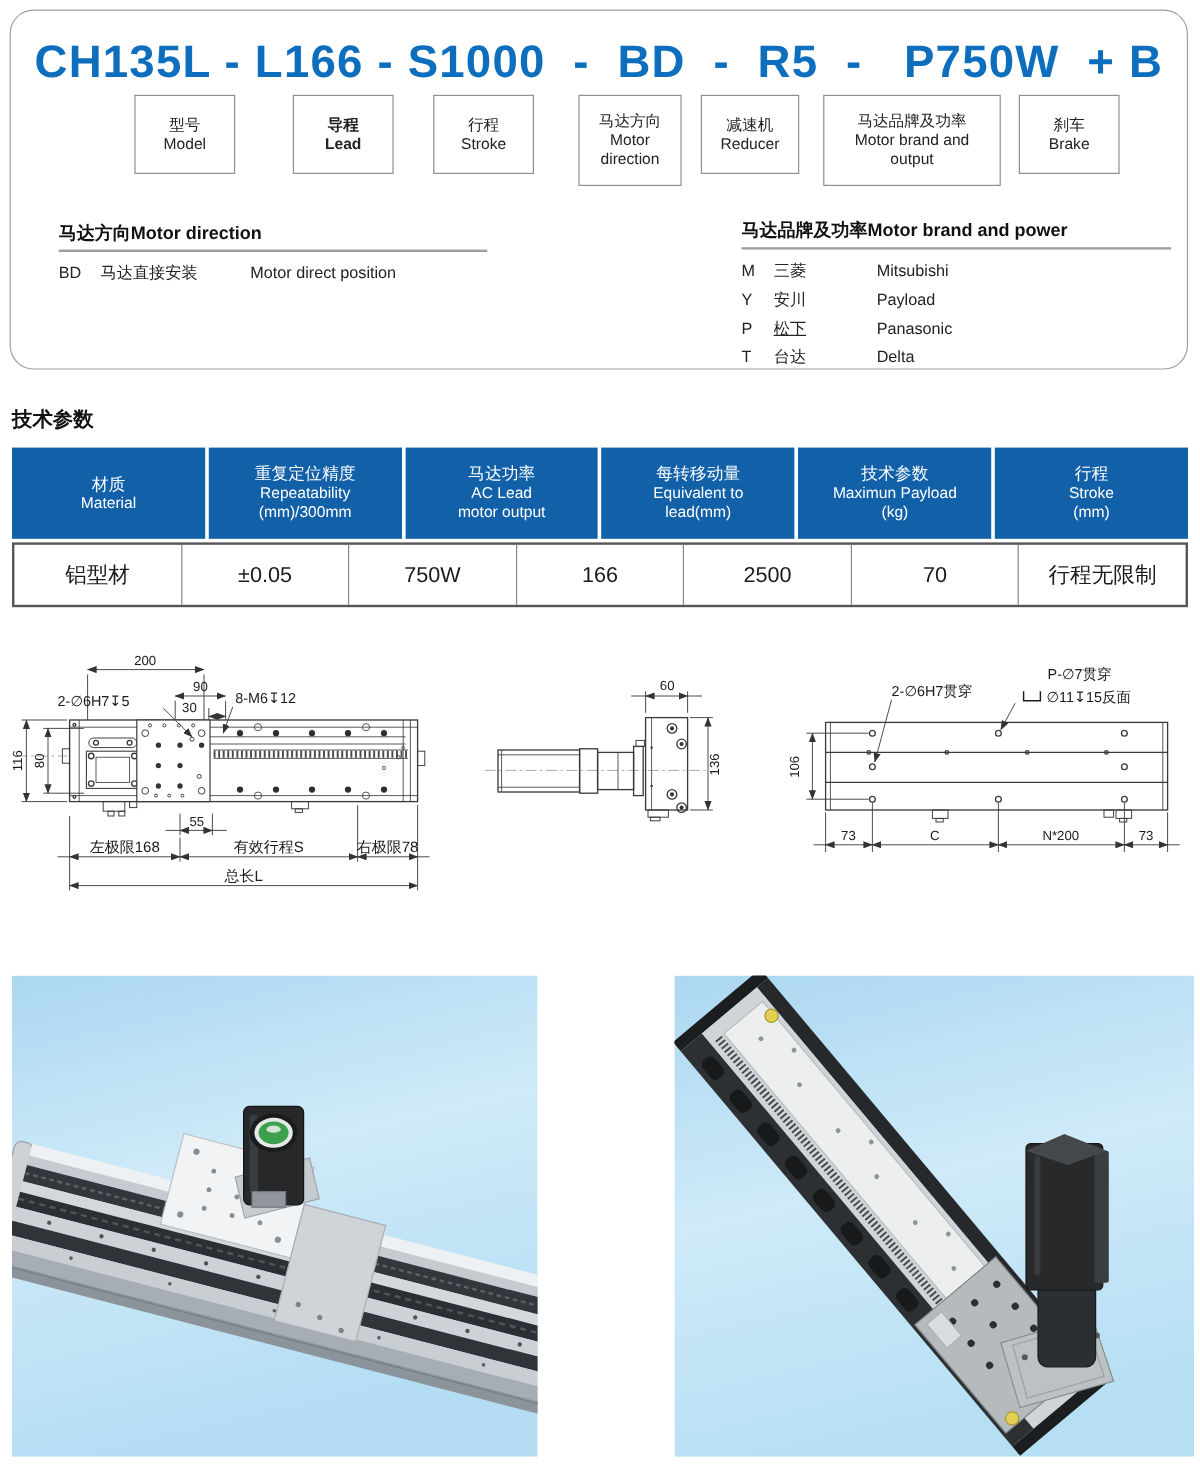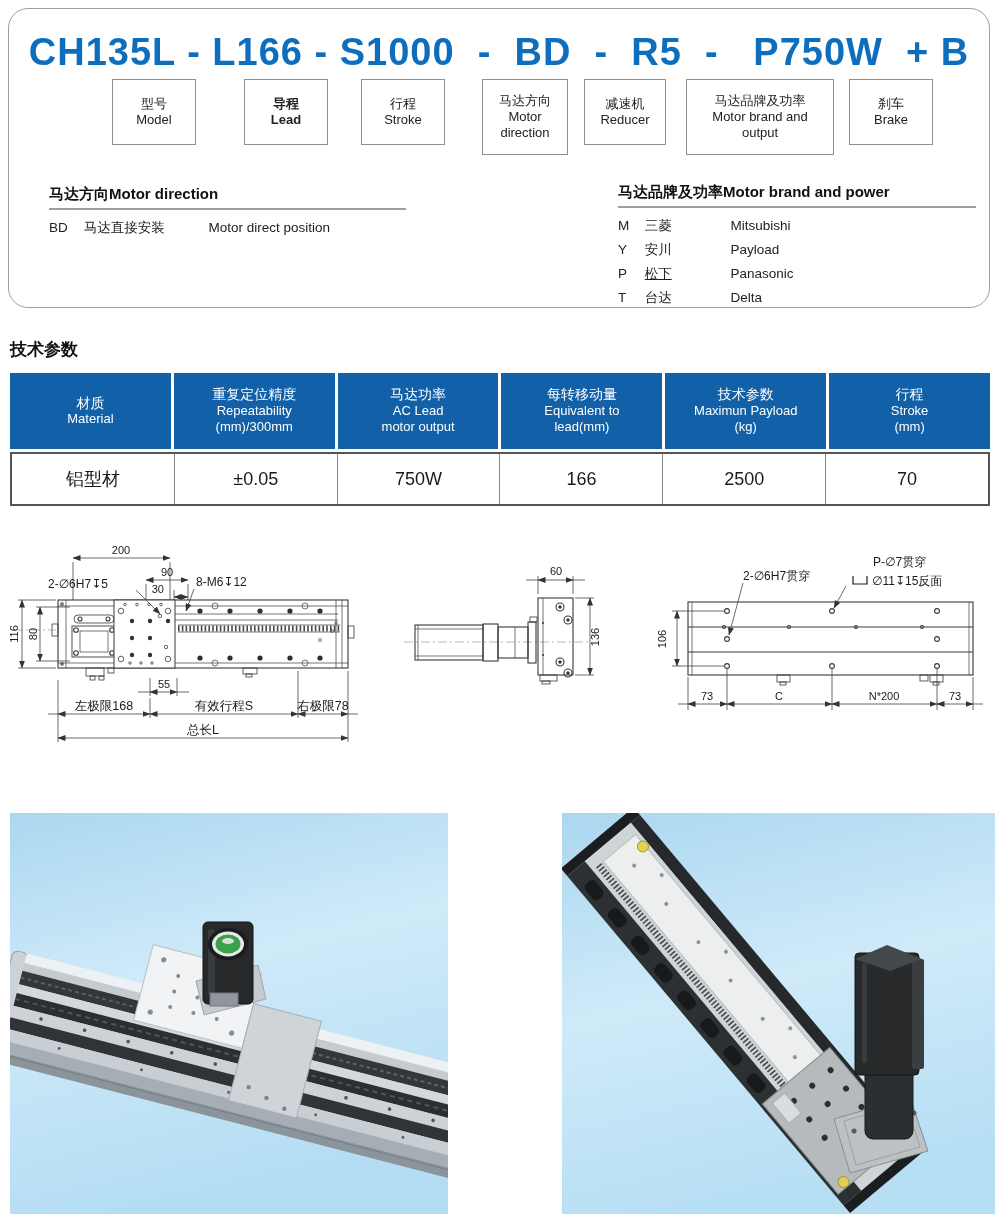--- a/index.html
+++ b/index.html
@@ -158,20 +158,21 @@
     </div>
   </div>
 
   <div class="param-row">
     <div class="cell">铝型材</div>
     <div class="cell">±0.05</div>
     <div class="cell">750W</div>
     <div class="cell">166</div>
     <div class="cell">2500</div>
     <div class="cell">70</div>
+    <div class="cell">行程无限制</div>
   </div>
 
   <svg viewBox="0 0 380 258" style="left:10px; top:528px; width:380px; height:258px;">
     <defs>
       <marker id="a1" viewBox="0 0 8 6" refX="7.5" refY="3" markerWidth="8" markerHeight="6" orient="auto-start-reverse" markerUnits="userSpaceOnUse">
           <path d="M0 0 8 3 0 6Z" fill="#333"></path>
         </marker>
     </defs>
     <g stroke="#3a3a3a" fill="none" stroke-width="1.1">
       <rect x="48" y="72" width="290" height="68"></rect>

